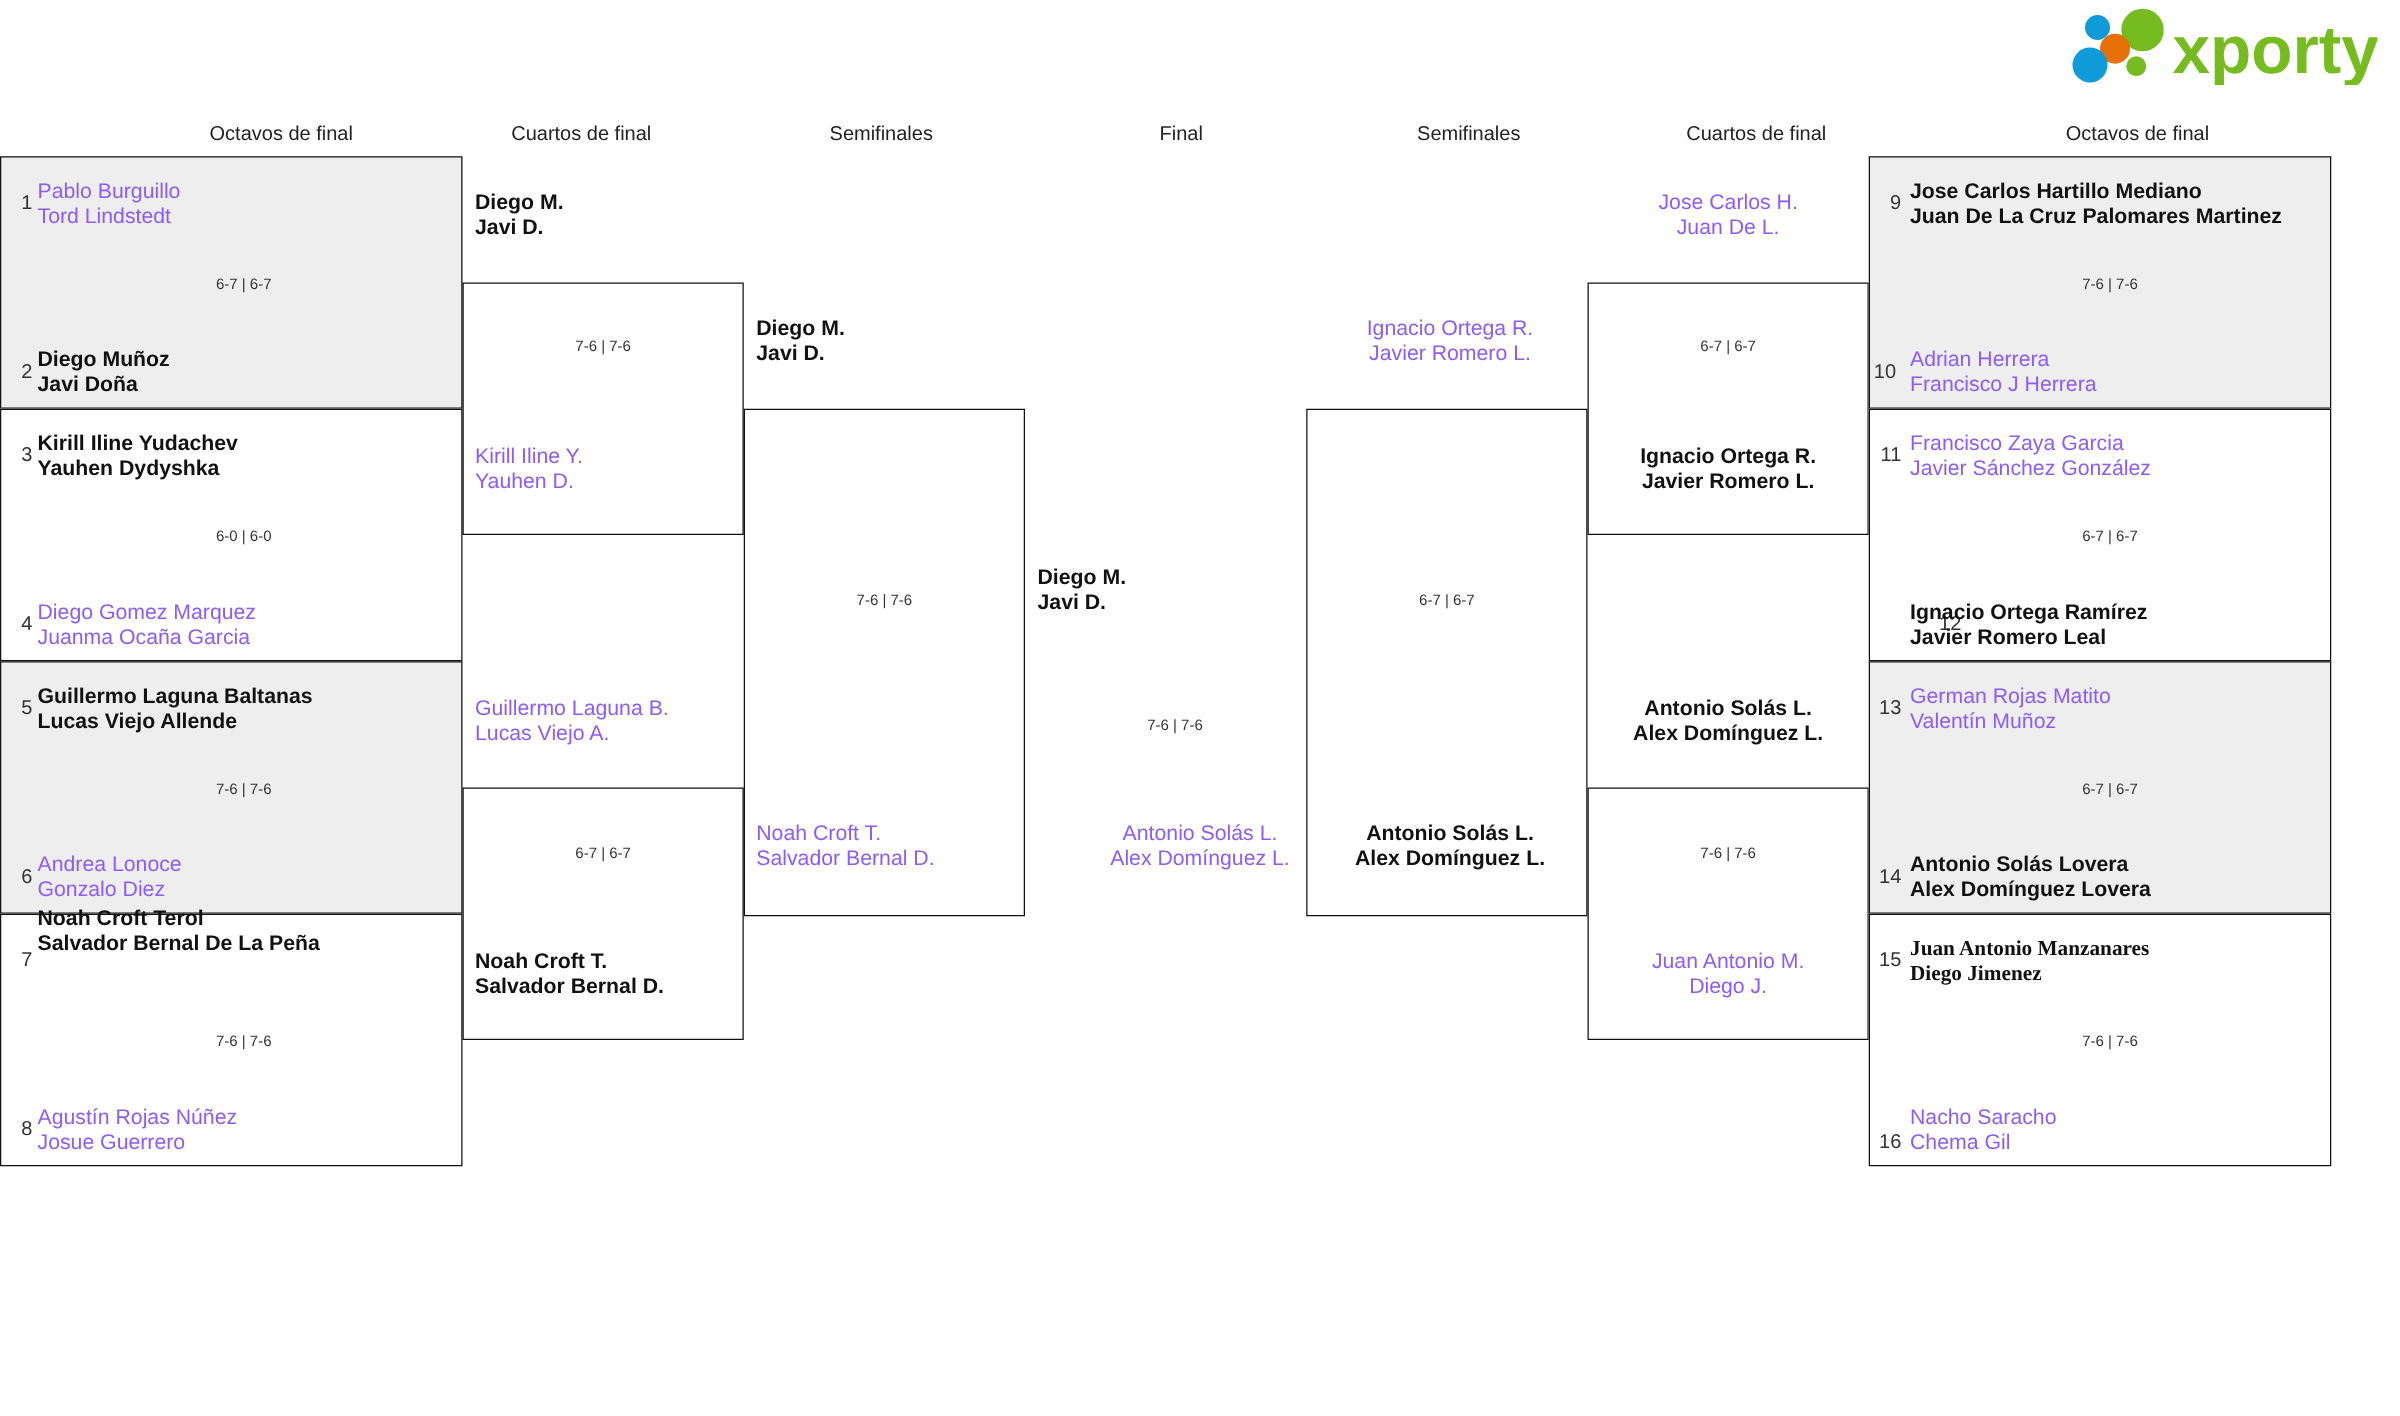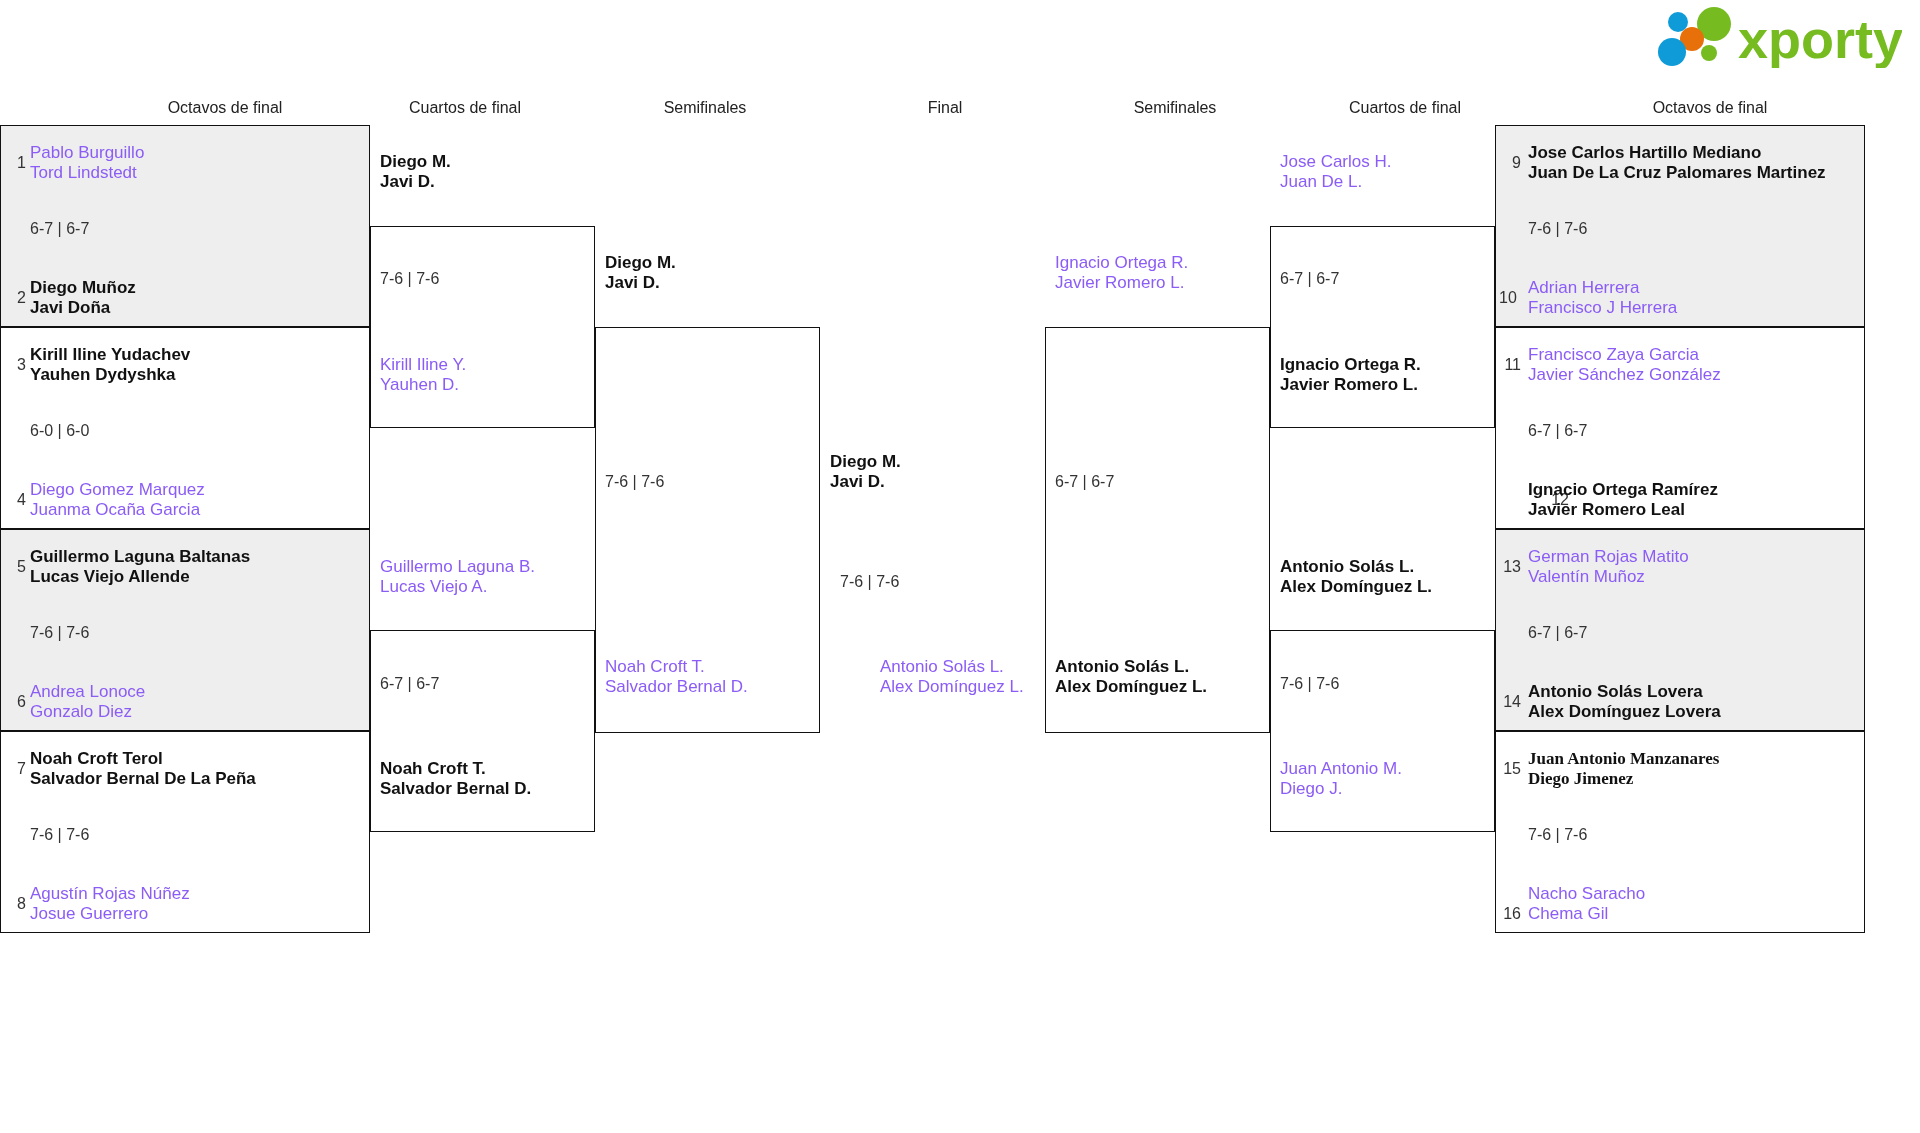--- a/index.html
+++ b/index.html
@@ -48,26 +48,26 @@
     position:absolute;
     font-size:16px;color:#333;
     text-align:right;width:26px;
   }
   .team{
     position:absolute;
     font-size:17px;line-height:1.17;
     color:#8b5cf6;white-space:pre-line;
   }
   .team.win{color:#111;font-weight:700;}
-  .team.right{text-align:left;}
+  .team.right{text-align:center;}
 
   .score{
     position:absolute;
-    font-size:16px;color:#333;
-    white-space:nowrap;
+    font-size:12px;color:#333;
+    text-align:center;white-space:nowrap;
   }
 </style>
 </head>
 <body>
 
 <div id="header">
   <div id="logo">
     <svg width="250" height="62" viewBox="0 0 250 62" xmlns="http://www.w3.org/2000/svg">
       <circle cx="26" cy="16" r="10" fill="#0f9bd7"></circle>
       <circle cx="62" cy="18" r="17" fill="#76bc21"></circle>
@@ -104,21 +104,21 @@
 <div class="seedno" style="left:0px;top:491px;">4</div>
 <div class="team" style="left:30px;top:480px;width:330px;"><span>Diego Gomez Marquez</span><br><span>Juanma Ocaña Garcia</span></div>
 
 <div class="seedno" style="left:0px;top:558px;">5</div>
 <div class="team win" style="left:30px;top:547px;width:330px;"><span>Guillermo Laguna Baltanas</span><br><span>Lucas Viejo Allende</span></div>
 
 <div class="seedno" style="left:0px;top:693px;">6</div>
 <div class="team" style="left:30px;top:682px;width:330px;"><span>Andrea Lonoce</span><br><span>Gonzalo Diez</span></div>
 
 <div class="seedno" style="left:0px;top:760px;">7</div>
-<div class="team win" style="left:30px;top:749px;width:330px;"><span>Noah Croft Terol</span><br><span>Salvador Bernal De La Peña</span></div>
+<div class="team win" style="left:30px;top:725px;width:330px;"><span>Noah Croft Terol</span><br><span>Salvador Bernal De La Peña</span></div>
 
 <div class="seedno" style="left:0px;top:895px;">8</div>
 <div class="team" style="left:30px;top:884px;width:330px;"><span>Agustín Rojas Núñez</span><br><span>Josue Guerrero</span></div>
 
 <div class="score" style="left:30px;top:220px;width:330px;">6-7 | 6-7</div>
 <div class="score" style="left:30px;top:422px;width:330px;">6-0 | 6-0</div>
 <div class="score" style="left:30px;top:624px;width:330px;">7-6 | 7-6</div>
 <div class="score" style="left:30px;top:826px;width:330px;">7-6 | 7-6</div>
 
 <div class="mbox" style="left:370px;top:226px;width:225px;height:202px;"></div>

